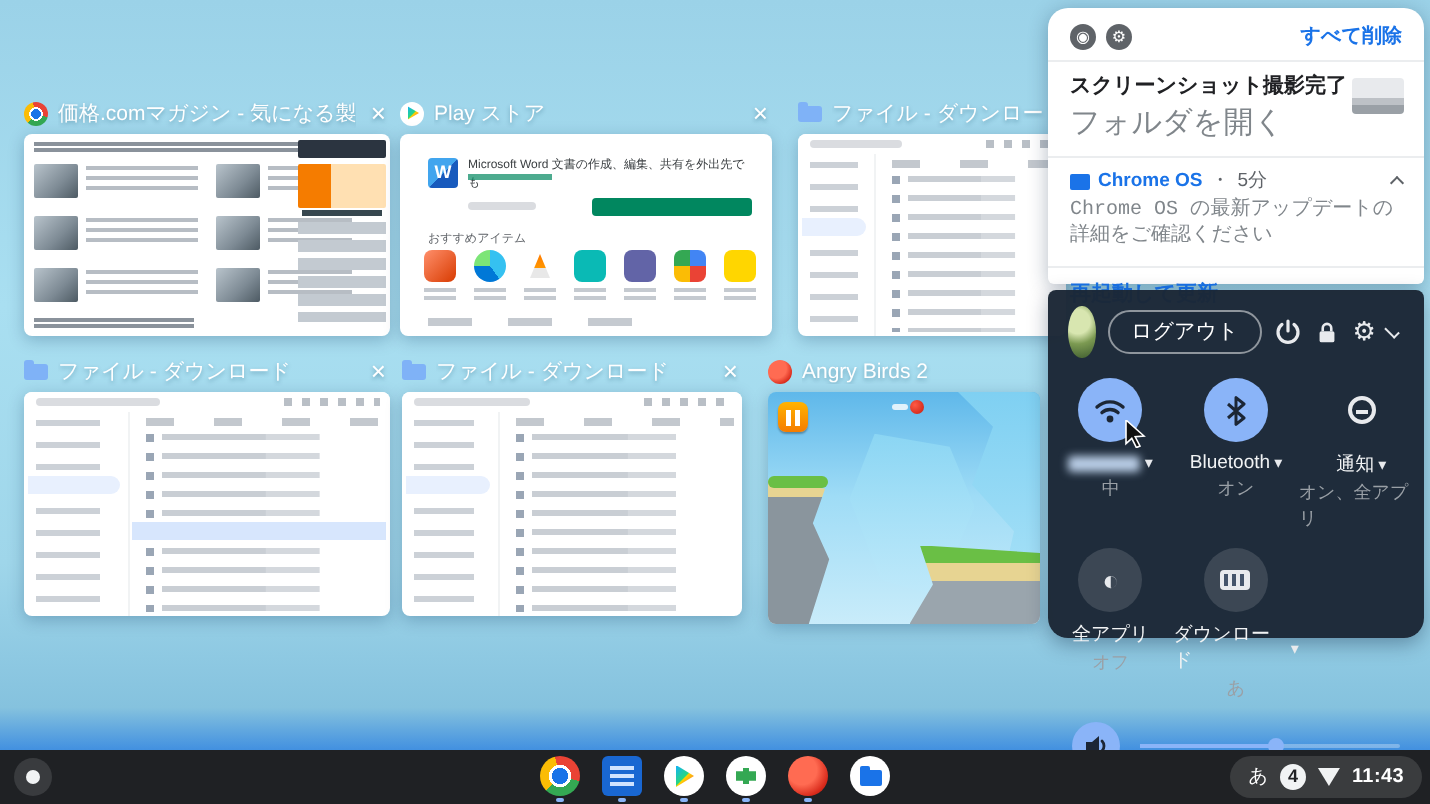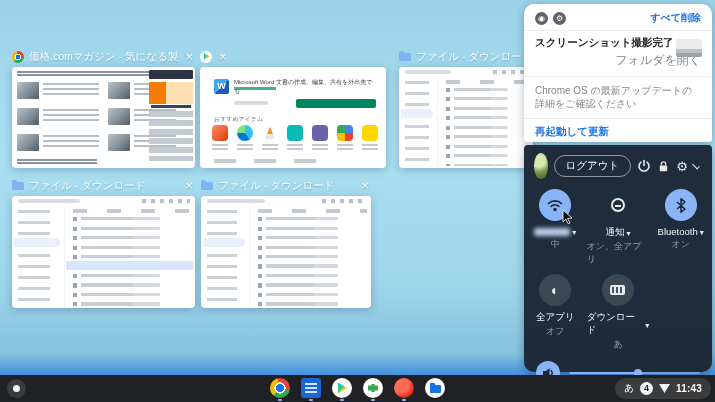--- a/index.html
+++ b/index.html
@@ -116,34 +116,34 @@
     background:#fff; border-radius:10px 10px 3px 3px; box-shadow:0 2px 10px rgba(0,30,60,.3);
     font-size:10.5px; color:#202124; z-index:5; }
   .np-head { display:flex; align-items:center; padding:7px 11px 5px; }
   .np-srcicons { display:flex; gap:5px; flex:1; }
   .np-srcicon { width:13px; height:13px; border-radius:50%; background:#5f6368; color:#fff;
     font-size:8px; line-height:13px; text-align:center; }
   .np-clear { color:#1a73e8; font-size:10px; cursor:pointer;font-weight:bold; }
   .np-div { height:1px; background:#ebedef; margin:0 0; }
   .np-item1 { position:relative; padding:5px 11px 7px;font-family:Liberation Mono, monospace; }
   .np-title { font-weight:bold; font-size:10.5px; color:#202124; }
-  .np-sub { color:#80868b; font-size:12px; margin-top:2px;text-align:right; }
+  .np-sub { color:#80868b; font-size:15px; margin-top:2px; }
   .np-thumb { position:absolute; right:10px; top:8px; width:26px; height:18px; border-radius:2px;
     background:linear-gradient(180deg,#e8eaed 0 55%,#bdc1c6 55% 75%,#9aa0a6 75% 100%); }
   .np-item2 { padding:5px 11px 4px; }
   .np2-head { display:flex; align-items:center; gap:4px; font-size:9.5px; color:#5f6368; }
   .np2-appicon { width:10px; height:8px; background:#1a73e8; border-radius:1px; }
   .np2-src { color:#1a73e8; font-weight:bold; font-size:9.5px; }
   .np2-chev { width:5px; height:5px; border-left:1.5px solid #5f6368; border-top:1.5px solid #5f6368;
     transform:rotate(45deg); margin-left:auto; margin-top:2px; }
-  .np-body { color:#80868b; font-size:10px; line-height:1.3; margin-top:2px; }
+  .np-body { color:#80868b; font-size:10px; line-height:1.3; margin-top:2px;font-family:Liberation Mono, monospace; }
   .np-action { color:#1a73e8; font-size:10.5px; font-weight:bold; padding:6px 11px 7px; border-top:1px solid #ebedef; margin-top:4px; cursor:pointer; }
 
   
-  .qs-panel { position:absolute; left:524px; top:145px; width:188px; height:227px;
+  .qs-panel { position:absolute; left:524px; top:145px; width:188px; height:174px;
     background:rgba(27,38,53,.97); border-radius:4px 4px 10px 10px; box-shadow:0 3px 10px rgba(0,20,50,.35);
     color:#e8eaed; z-index:5; }
   .qs-top { display:flex; align-items:center; gap:6px; padding:8px 10px 0; }
   .qs-avatar { width:26px; height:26px; border-radius:50%;
     background:radial-gradient(circle at 35% 30%,#d8e6b0 0 30%,#7c9a52 55%,#3c5a2e 100%); }
   .qs-logout { border:1.5px solid rgba(255,255,255,.5); border-radius:13px; padding:3px 11px;
     font-size:10.5px; color:#fff; cursor:pointer; white-space:nowrap; }
   .qs-iconbtn { width:22px; height:22px; border-radius:50%; display:flex; align-items:center; justify-content:center;
     cursor:pointer; }
   .qs-chev { width:7px; height:7px; border-left:1.8px solid #e8eaed; border-bottom:1.8px solid #e8eaed;
@@ -234,20 +234,21 @@
         <div class="dark"></div>
           <div class="ad"></div>
           <div class="list"></div>
       </div>
     </div>
   </div>
 
   <div class="owin w1">
     <div class="otitle">
       <span class="wicon playball"></span>
+      <span class="wtitle">Play ストア</span>
       <span class="wclose">×</span>
     </div>
     <div class="preview ps">
       <div class="ps-word"></div>
       <div class="ps-title">Microsoft Word 文書の作成、編集、共有を外出先でも</div>
       <div class="ps-pub"></div>
       <div class="ps-bar"></div>
       <div class="ps-install"></div>
       <div class="ps-sec">おすすめアイテム</div>
       <div class="ps-apps">
@@ -312,37 +313,59 @@
       <div class="fl-side">
           <div class="sel"></div>
         </div>
       <div class="fl-main">
           <div class="fl-head"></div>
           <div class="fl-rows"></div>
         </div>
     </div>
   </div>
 
+  <div class="owin w5">
+    <div class="otitle">
+      <span class="wicon angryball"></span>
+      <span class="wtitle">Angry Birds 2</span>
+    </div>
+    <div class="preview ab">
+      <div class="cliff-r"></div>
+        <div class="cliff-m"></div>
+      <div class="ledge-l"></div>
+        <div class="grass-l"></div>
+        <div class="ledge-r"></div>
+      <div class="pause"></div>
+      <div class="bird"></div>
+    </div>
+  </div>
 
   <div class="notif-panel">
     <div class="np-head">
       <div class="np-srcicons">
         <div class="np-srcicon">◉</div>
         <div class="np-srcicon">⚙</div>
       </div>
       <span class="np-clear">すべて削除</span>
     </div>
     <div class="np-div"></div>
     <div class="np-item1">
       <div class="np-title">スクリーンショット撮影完了</div>
       <div class="np-sub">フォルダを開く</div>
       <div class="np-thumb"></div>
     </div>
     <div class="np-div"></div>
     <div class="np-item2">
+      <div class="np2-head">
+        <span class="np2-appicon"></span>
+        <span class="np2-src">Chrome OS</span>
+        <span>・</span>
+        <span>5分</span>
+        <span class="np2-chev"></span>
+      </div>
       <div class="np-body">Chrome OS の最新アップデートの詳細をご確認ください</div>
     </div>
     <div class="np-action">再起動して更新</div>
   </div>
 
   <div class="qs-panel">
     <div class="qs-top">
       <div class="qs-avatar"></div>
       <div class="qs-logout">ログアウト</div>
       <div class="qs-iconbtn">
@@ -373,40 +396,40 @@
               <path d="M1 0 L10 8 L5.6 8.4 L8 13 L6.2 13.8 L3.9 9.2 L1 11.8 Z" fill="#111" stroke="#fff" stroke-width="0.8"></path>
             </svg>
         </div>
         <div class="qs-label">
             <span class="blurchip"></span>
             <span class="caret"></span>
           </div>
         <div class="qs-sub">中</div>
       </div>
       <div class="qs-tile">
-        <div class="qs-circle" style="background:transparent;">
-            <div class="dnd-glyph"></div>
-          </div>
-        <div class="qs-label">
-            <span>通知</span>
-            <span class="caret"></span>
-          </div>
-        <div class="qs-sub">オン、全アプリ</div>
-      </div>
-      <div class="qs-tile">
         <div class="qs-circle on">
           <svg width="10" height="15" viewBox="0 0 10 15">
               <path d="M1 4 L9 11 L5 14.2 L5 0.8 L9 4 L1 11" stroke="#1c2635" stroke-width="1.5" fill="none" stroke-linejoin="round"></path>
             </svg>
         </div>
         <div class="qs-label">
             <span>Bluetooth</span>
             <span class="caret"></span>
           </div>
         <div class="qs-sub">オン</div>
+      </div>
+      <div class="qs-tile">
+        <div class="qs-circle" style="background:transparent;">
+            <div class="dnd-glyph"></div>
+          </div>
+        <div class="qs-label">
+            <span>通知</span>
+            <span class="caret"></span>
+          </div>
+        <div class="qs-sub">オン、全アプリ</div>
       </div>
       <div class="qs-tile">
         <div class="qs-circle">
             <span class="moon-glyph">◐</span>
           </div>
         <div class="qs-label">
             <span>全アプリ</span>
           </div>
         <div class="qs-sub">オフ</div>
       </div>

